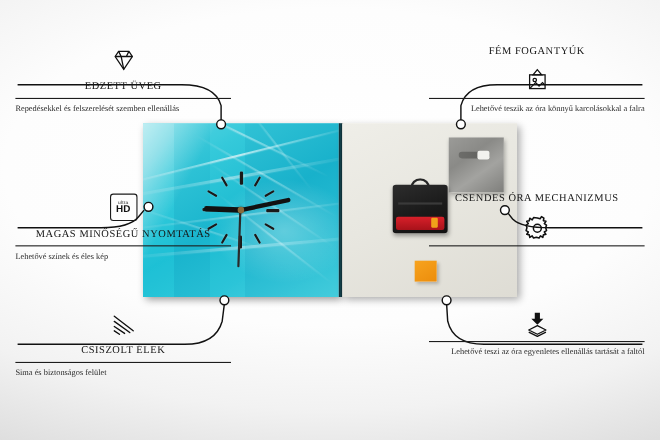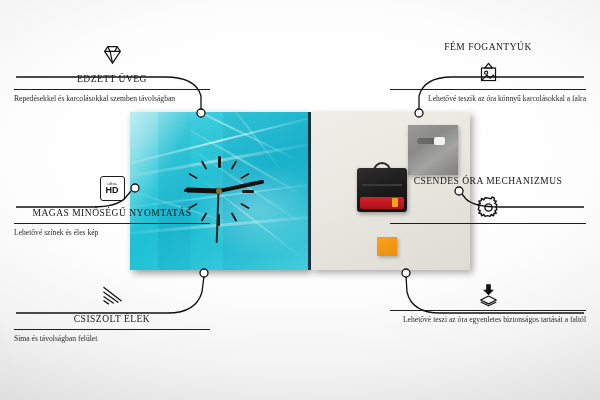--- a/index.html
+++ b/index.html
@@ -214,21 +214,21 @@
     <div class="head">
       <span class="ico">
         <svg viewBox="0 0 32 32" fill="none" stroke="currentColor" stroke-width="1.5">
           <path d="M6 12 L10 6 H22 L26 12 L16 27 Z"></path>
           <path d="M6 12 H26 M10 6 L13 12 L16 27 M22 6 L19 12"></path>
         </svg>
       </span>
       <span class="title">EDZETT ÜVEG</span>
     </div>
     <div class="rule"></div>
-    <div class="desc">Repedésekkel és karcolásokkal szemben távolságban</div>
+    <div class="desc">Repedésekkel és felszerelését szemben ellenállás</div>
   </div>
 
   <div class="feature left f2">
     <div class="head">
       <span class="hd-badge">
         <span class="u">ultra</span>
         <span class="h">HD</span>
       </span>
       <span class="title">MAGAS MINŐSÉGŰ NYOMTATÁS</span>
     </div>
@@ -242,21 +242,21 @@
         <svg viewBox="0 0 32 32" fill="none" stroke="currentColor" stroke-width="1.6" stroke-linecap="round">
           <path d="M5 7 L27 24"></path>
             <path d="M5 13 L23 26"></path>
             <path d="M5 19 L17 27"></path>
             <path d="M5 24 L11 28"></path>
         </svg>
       </span>
       <span class="title">CSISZOLT ÉLEK</span>
     </div>
     <div class="rule"></div>
-    <div class="desc">Sima és távolságban felület</div>
+    <div class="desc">Sima és biztonságos felület</div>
   </div>
 
   <div class="feature right f4">
     <div class="head">
       <span class="title">FÉM FOGANTYÚK</span>
       <span class="ico">
         <svg viewBox="0 0 32 32" fill="none" stroke="currentColor" stroke-width="1.5">
           <path d="M16 3 L11 9 H21 Z"></path>
           <rect x="7" y="9" width="18" height="16"></rect>
           <circle cx="13" cy="15" r="2"></circle>
@@ -285,16 +285,16 @@
     <div class="head">
       <span class="ico">
         <svg viewBox="0 0 32 32" fill="none" stroke="currentColor" stroke-width="1.5" stroke-linejoin="round">
           <path d="M13 3 h6 v7 h4 l-7 7 -7-7 h4 z" fill="currentColor" stroke="none"></path>
           <path d="M16 18 L6 23 L16 28 L26 23 Z"></path>
           <path d="M6 25.5 L16 30.5 L26 25.5"></path>
         </svg>
       </span>
     </div>
     <div class="rule"></div>
-    <div class="desc">Lehetővé teszi az óra egyenletes biztonságos tartását a faltól</div>
+    <div class="desc">Lehetővé teszi az óra egyenletes ellenállás tartását a faltól</div>
   </div>
 
 </div>
 
 </body></html>

